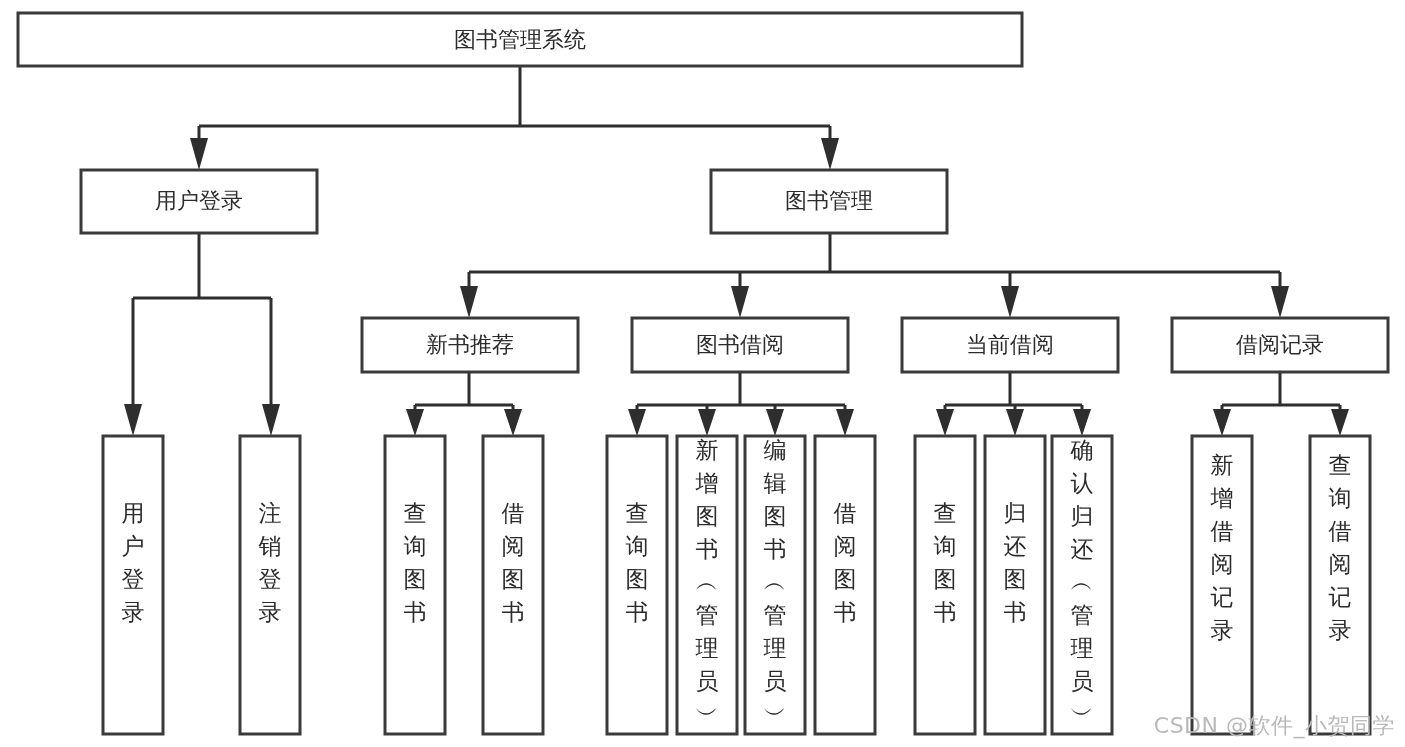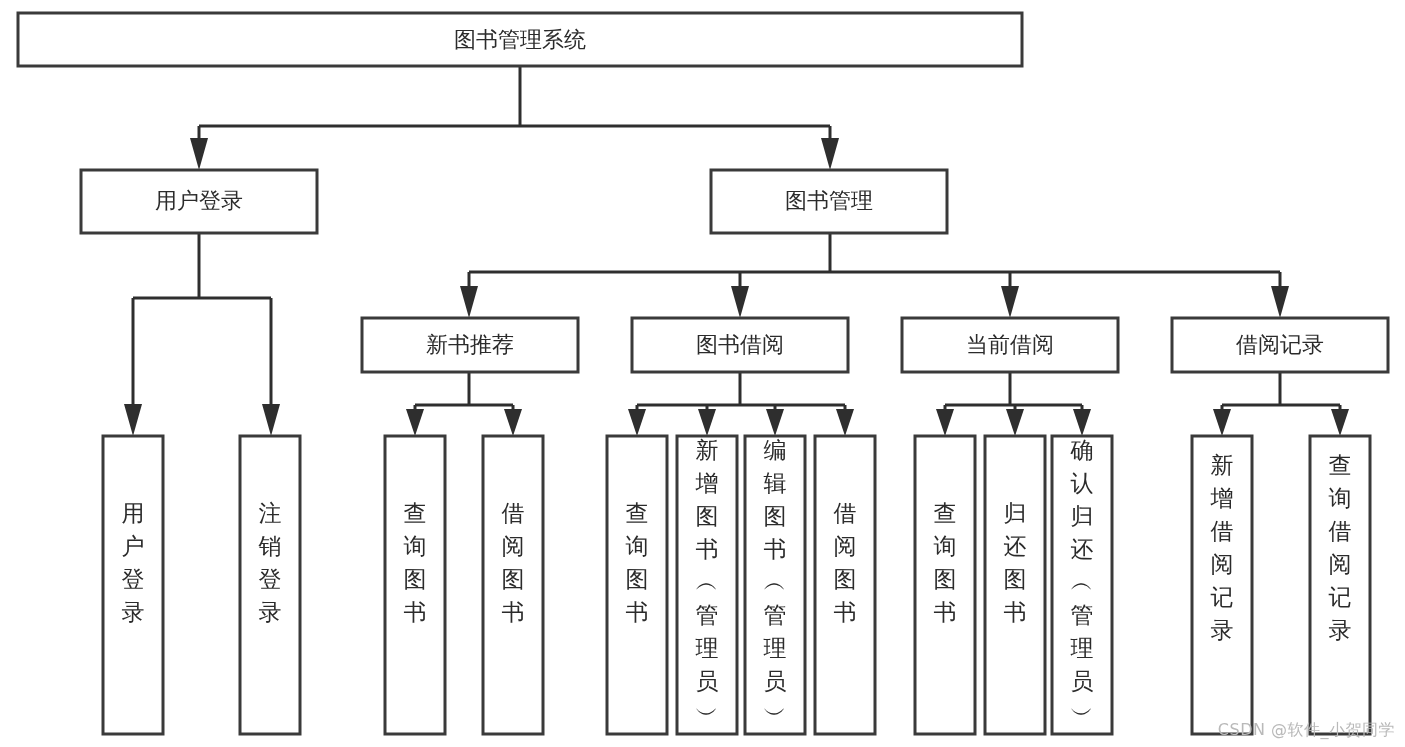--- a/index.html
+++ b/index.html
@@ -27,21 +27,21 @@
     text-anchor:middle;
   }
   .connector{
     stroke:#2e2e2e;stroke-width:3;fill:none;
   }
   .arrow-head{fill:#2e2e2e;stroke:none;}
   .watermark{
     position:absolute;
     right:10px;bottom:6px;
     font-family:"DejaVu Sans","Liberation Sans",sans-serif;
-    font-size:16px;
+    font-size:22px;
     color:#b9b9b9;
     letter-spacing:.5px;
     white-space:nowrap;
     pointer-events:none;
   }
 </style>
 </head>
 <body>
 
 <div id="chart-root">

